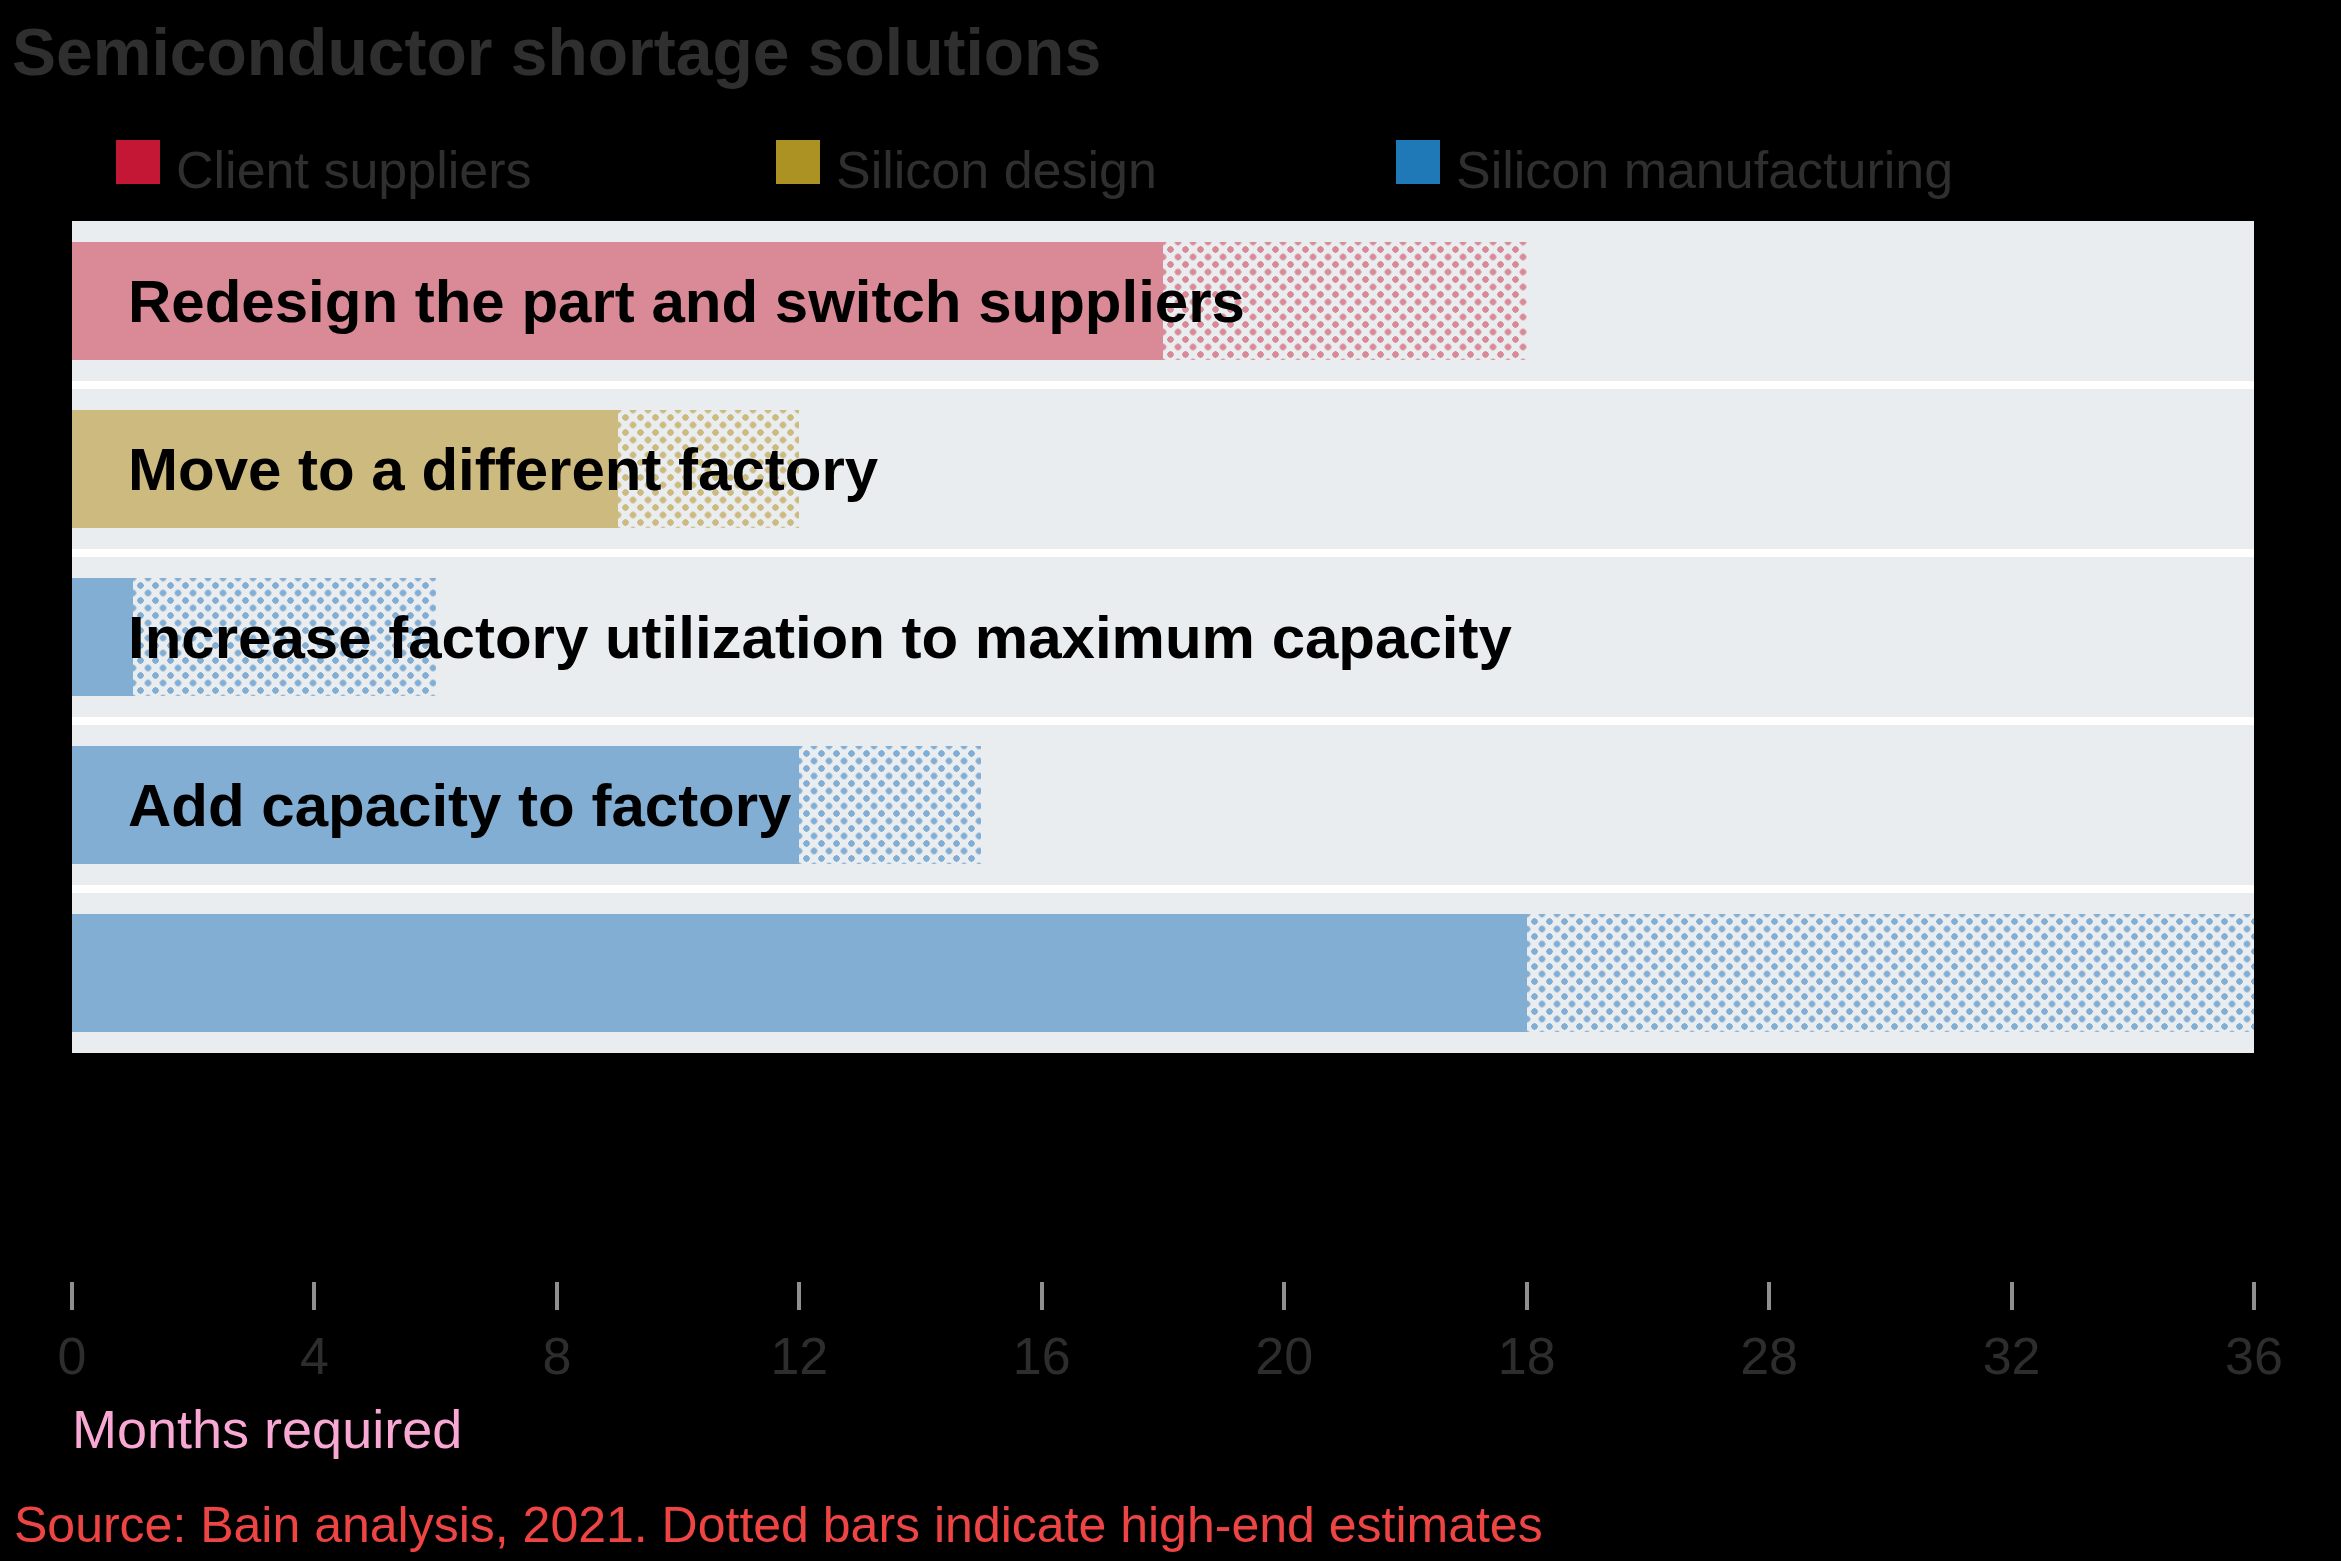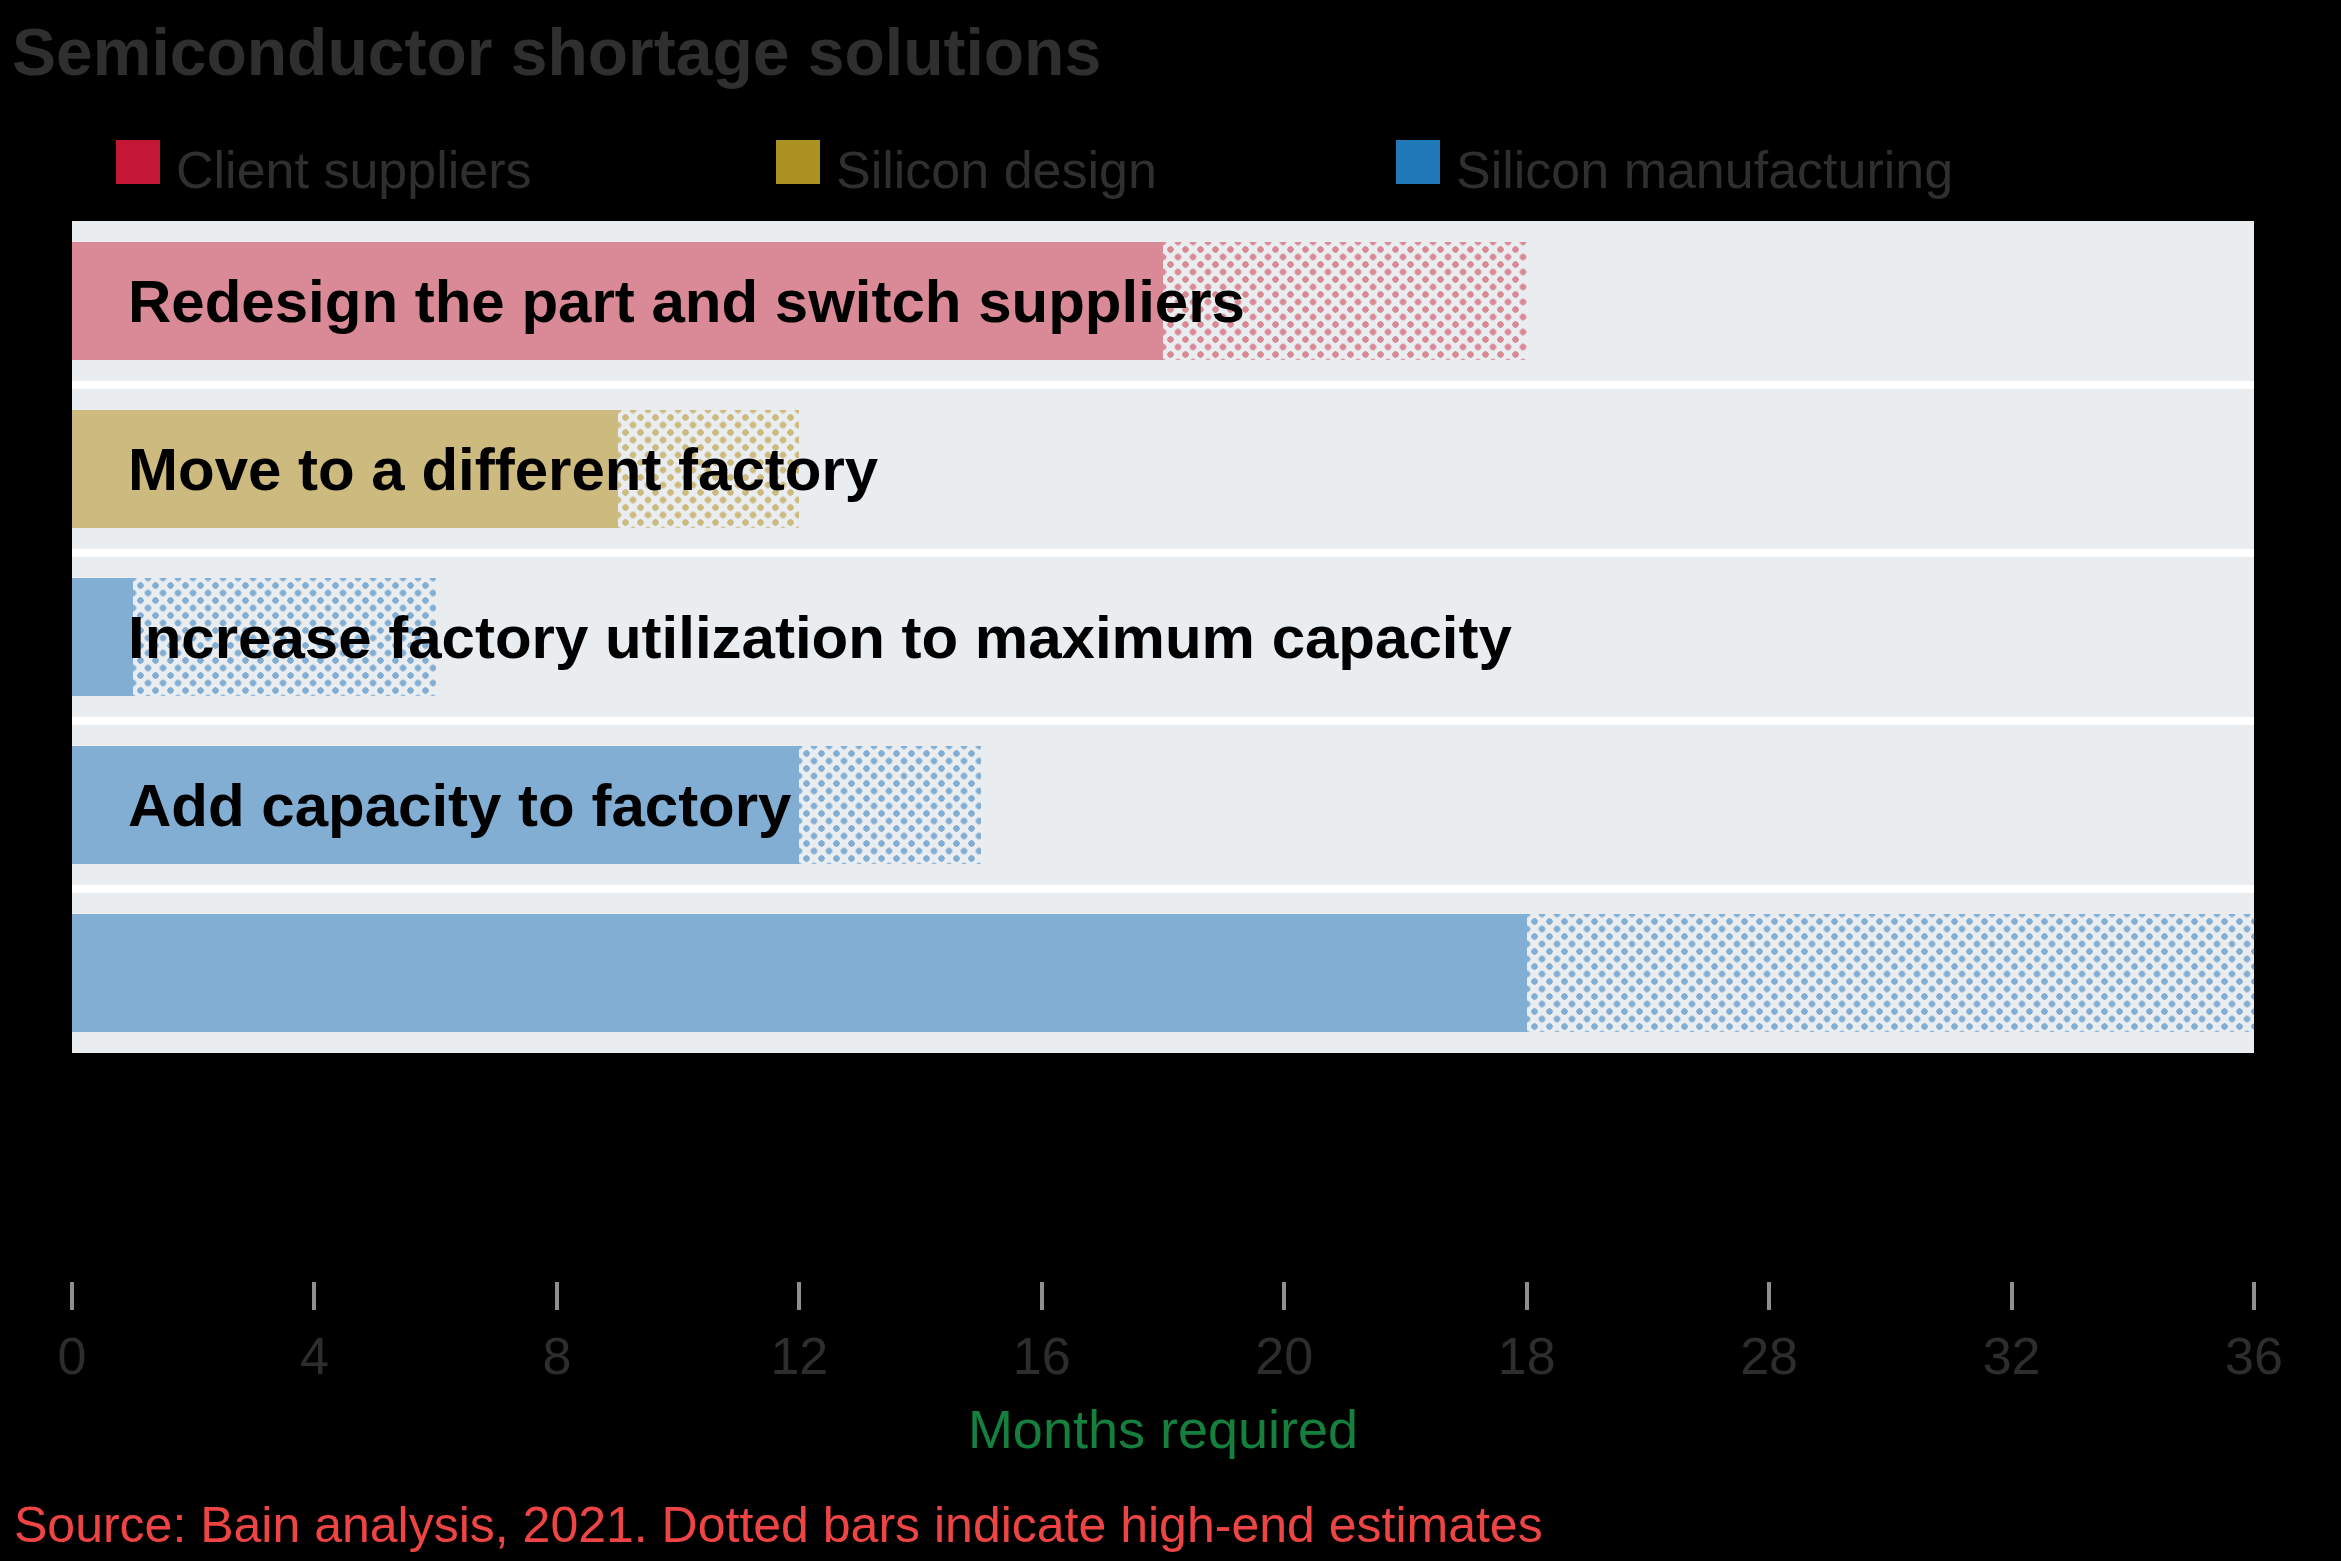--- a/index.html
+++ b/index.html
@@ -115,23 +115,22 @@
     transform: translateX(-50%);
     font-size: 52px;
     color: #2d2d2d;
     white-space: nowrap;
   }
   .xlabel {
     position: absolute;
     left: 72px;
     top: 1398px;
     width: 2182px;
-    text-align: center;
     font-size: 54px;
-    color: #15803d;
+    color: #f9a8d4;
   }
   .source {
     position: absolute;
     left: 14px;
     top: 1496px;
     font-size: 50px;
     color: #ef4444;
     white-space: nowrap;
   }
 </style>

